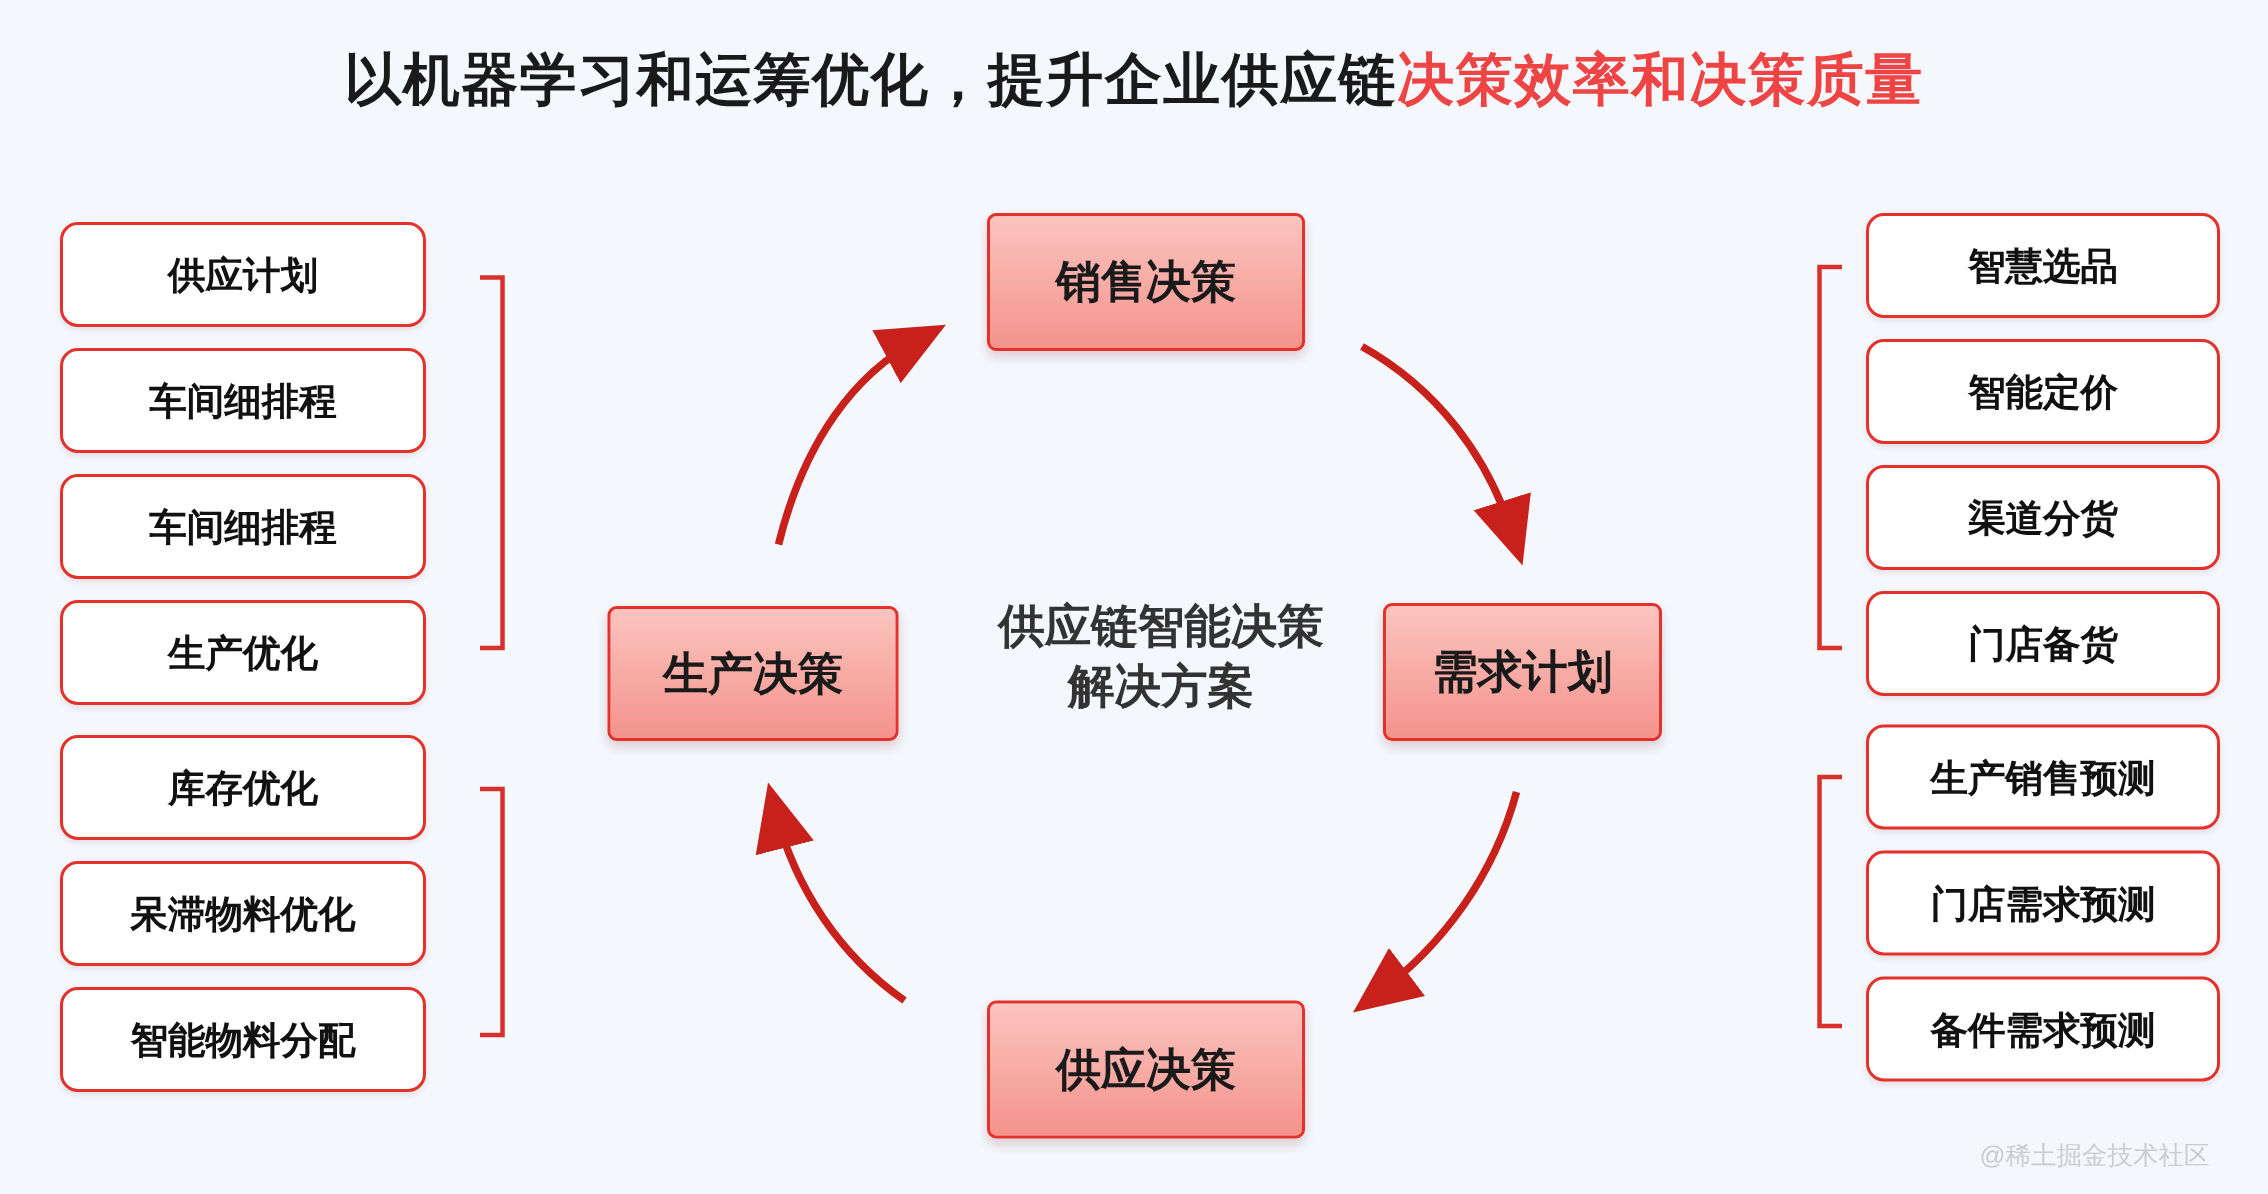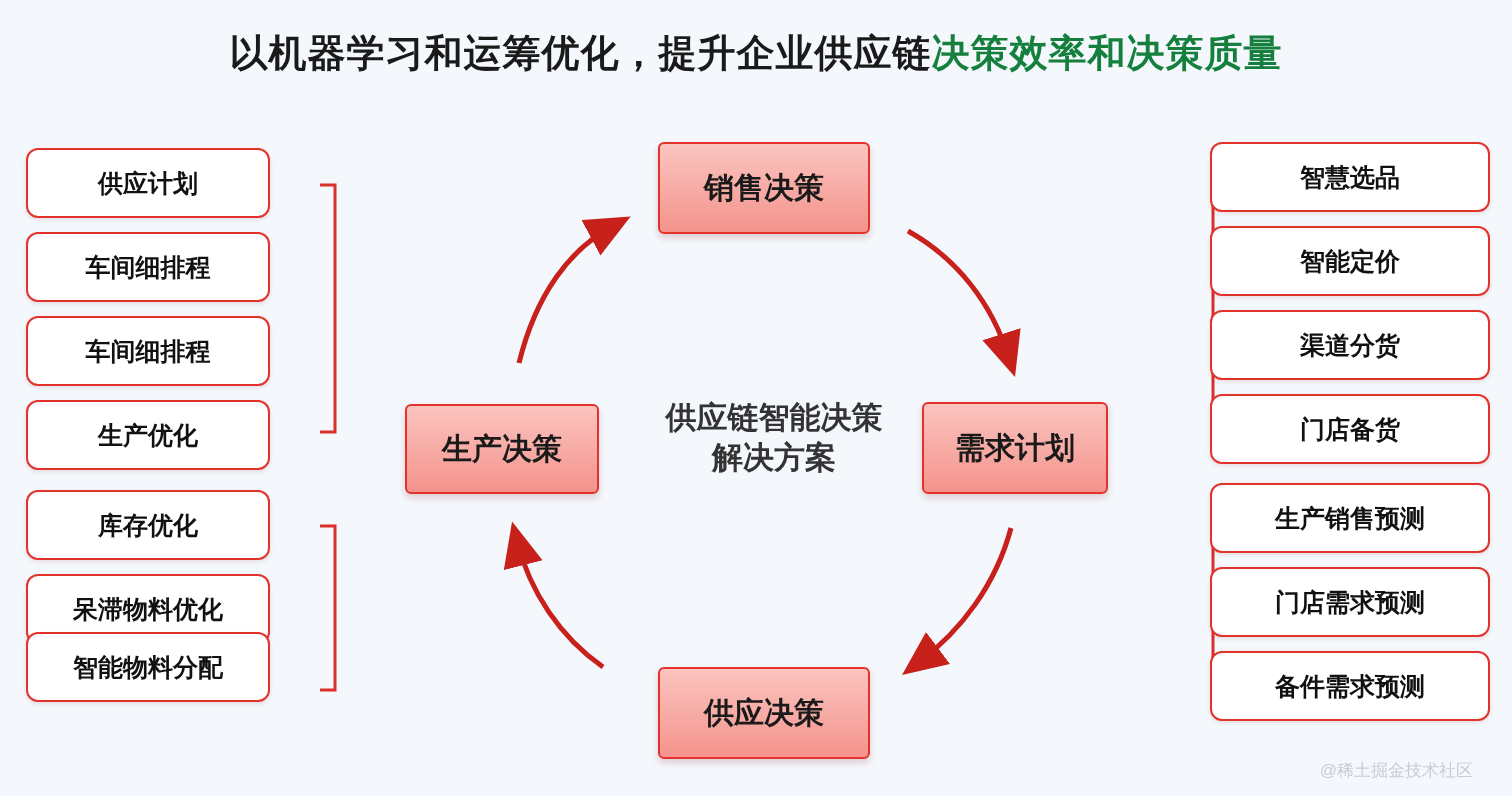--- a/index.html
+++ b/index.html
@@ -13,38 +13,39 @@
   #stage{position:absolute;inset:0;}
 
   
   .title{
     position:absolute;top:28px;left:0;width:100%;
     text-align:center;
     font-size:38px;font-weight:bold;color:#1a1a1a;
     letter-spacing:1px;
     white-space:nowrap;
   }
-  .title .accent{color:#15803d;}
+  .title .accent{color:#ef4444;}
 
   
   .chip{
     position:absolute;
     box-sizing:border-box;
     border:2.5px solid #e3322c;
     border-radius:12px;
     background:#ffffff;
     color:#111;
     font-size:25px;
     font-weight:bold;
     display:flex;align-items:center;justify-content:center;
     box-shadow:0 2px 4px rgba(120,20,20,.10);
     white-space:nowrap;
+    margin-left:14px;
   }
   .chip.left{left:26px;width:244px;height:70px;}
-  .chip.right{right:22px;width:280px;height:70px;}
+  .chip.right{right:32px;width:236px;height:70px;}
 
   
   .node{
     position:absolute;
     box-sizing:border-box;
     border:2px solid #e3322c;
     border-radius:6px;
     background:linear-gradient(180deg,#fbc4bf 0%,#f4938c 100%);
     color:#1a1a1a;
     font-size:30px;font-weight:bold;
@@ -115,21 +116,21 @@
   <div class="chip left" style="top:400px">
       <span>生产优化</span>
     </div>
 
   <div class="chip left" style="top:490px">
       <span>库存优化</span>
     </div>
   <div class="chip left" style="top:574px">
       <span>呆滞物料优化</span>
     </div>
-  <div class="chip left" style="top:632px">
+  <div class="chip left" style="top:658px">
       <span>智能物料分配</span>
     </div>
 
   <div class="chip right" style="top:142px">
       <span>智慧选品</span>
     </div>
   <div class="chip right" style="top:226px">
       <span>智能定价</span>
     </div>
   <div class="chip right" style="top:310px">

